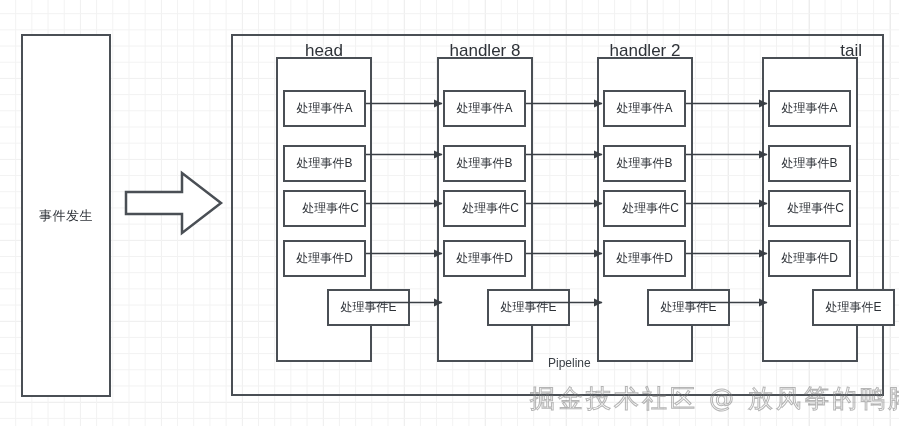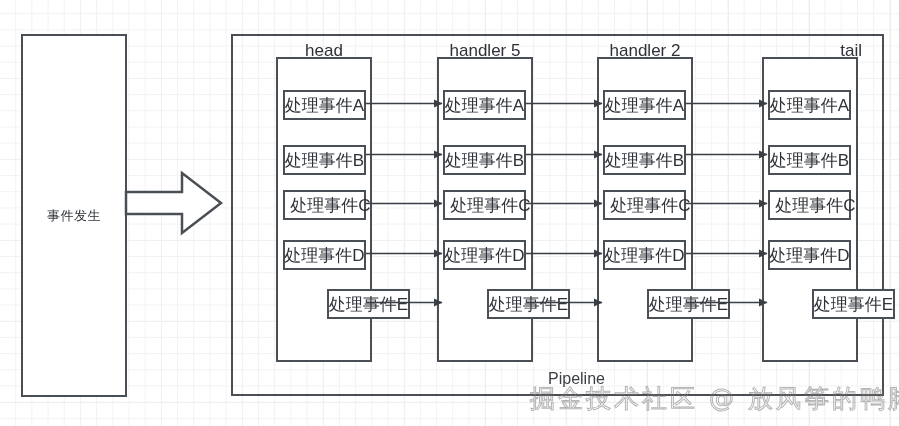--- a/index.html
+++ b/index.html
@@ -32,21 +32,21 @@
   .frame {
     position: absolute;
     box-sizing: border-box;
     border: 2px solid #4a4f55;
     background: #ffffff;
   }
 
   .outer-left {
     left: 21px;
     top: 34px;
-    width: 106px;
+    width: 90px;
     height: 363px;
     display: flex;
     align-items: center;
     justify-content: center;
   }
   .outer-left .label {
     font-size: 13px;
     color: #2e3238;
     letter-spacing: 0.5px;
   }
@@ -96,25 +96,25 @@
   .t-h2   { left: 597px; }
   .t-tail { left: 766px; text-align: right; }
 
   
   .evt {
     position: absolute;
     box-sizing: border-box;
     border: 2px solid #4a4f55;
     background: #ffffff;
     width: 83px;
-    height: 30px;
+    height: 37px;
     display: flex;
     align-items: center;
     justify-content: center;
-    font-size: 17px;
+    font-size: 12px;
     color: #2e3238;
     white-space: nowrap;
   }
   .e-head { left: 283px; }
   .e-h1   { left: 443px; }
   .e-h2   { left: 603px; }
   .e-tail { left: 768px; }
 
   .r0 { top: 90px; }
   .r1 { top: 145px; }
@@ -128,22 +128,22 @@
     left: 0;
     top: 0;
     width: 899px;
     height: 426px;
     pointer-events: none;
   }
 
   .pipeline-label {
     position: absolute;
     left: 548px;
-    top: 370px;
-    font-size: 16px;
+    top: 356px;
+    font-size: 12px;
     color: #3a3f45;
     text-align: right;
   }
 
   .watermark {
     position: absolute;
     left: 530px;
     top: 382px;
     font-size: 25px;
     letter-spacing: 3px;
@@ -164,21 +164,21 @@
 
   <div class="block-arrow">
     <svg width="100" height="66" viewBox="0 0 100 66" xmlns="http://www.w3.org/2000/svg">
       <polygon points="2,22 58,22 58,3 97,33 58,63 58,44 2,44" fill="#ffffff" stroke="#4a4f55" stroke-width="2.5" stroke-linejoin="miter"></polygon>
     </svg>
   </div>
 
   <div class="frame pipeline-outer"></div>
 
   <div class="col-title t-head">head</div>
-  <div class="col-title t-h1">handler 5</div>
+  <div class="col-title t-h1">handler 8</div>
   <div class="col-title t-h2">handler 2</div>
   <div class="col-title t-tail">tail</div>
 
   <div class="column col-head"></div>
   <div class="column col-h1"></div>
   <div class="column col-h2"></div>
   <div class="column col-tail"></div>
 
   <div class="evt e-head r0">处理事件A</div>
   <div class="evt e-head r1">处理事件B</div>

